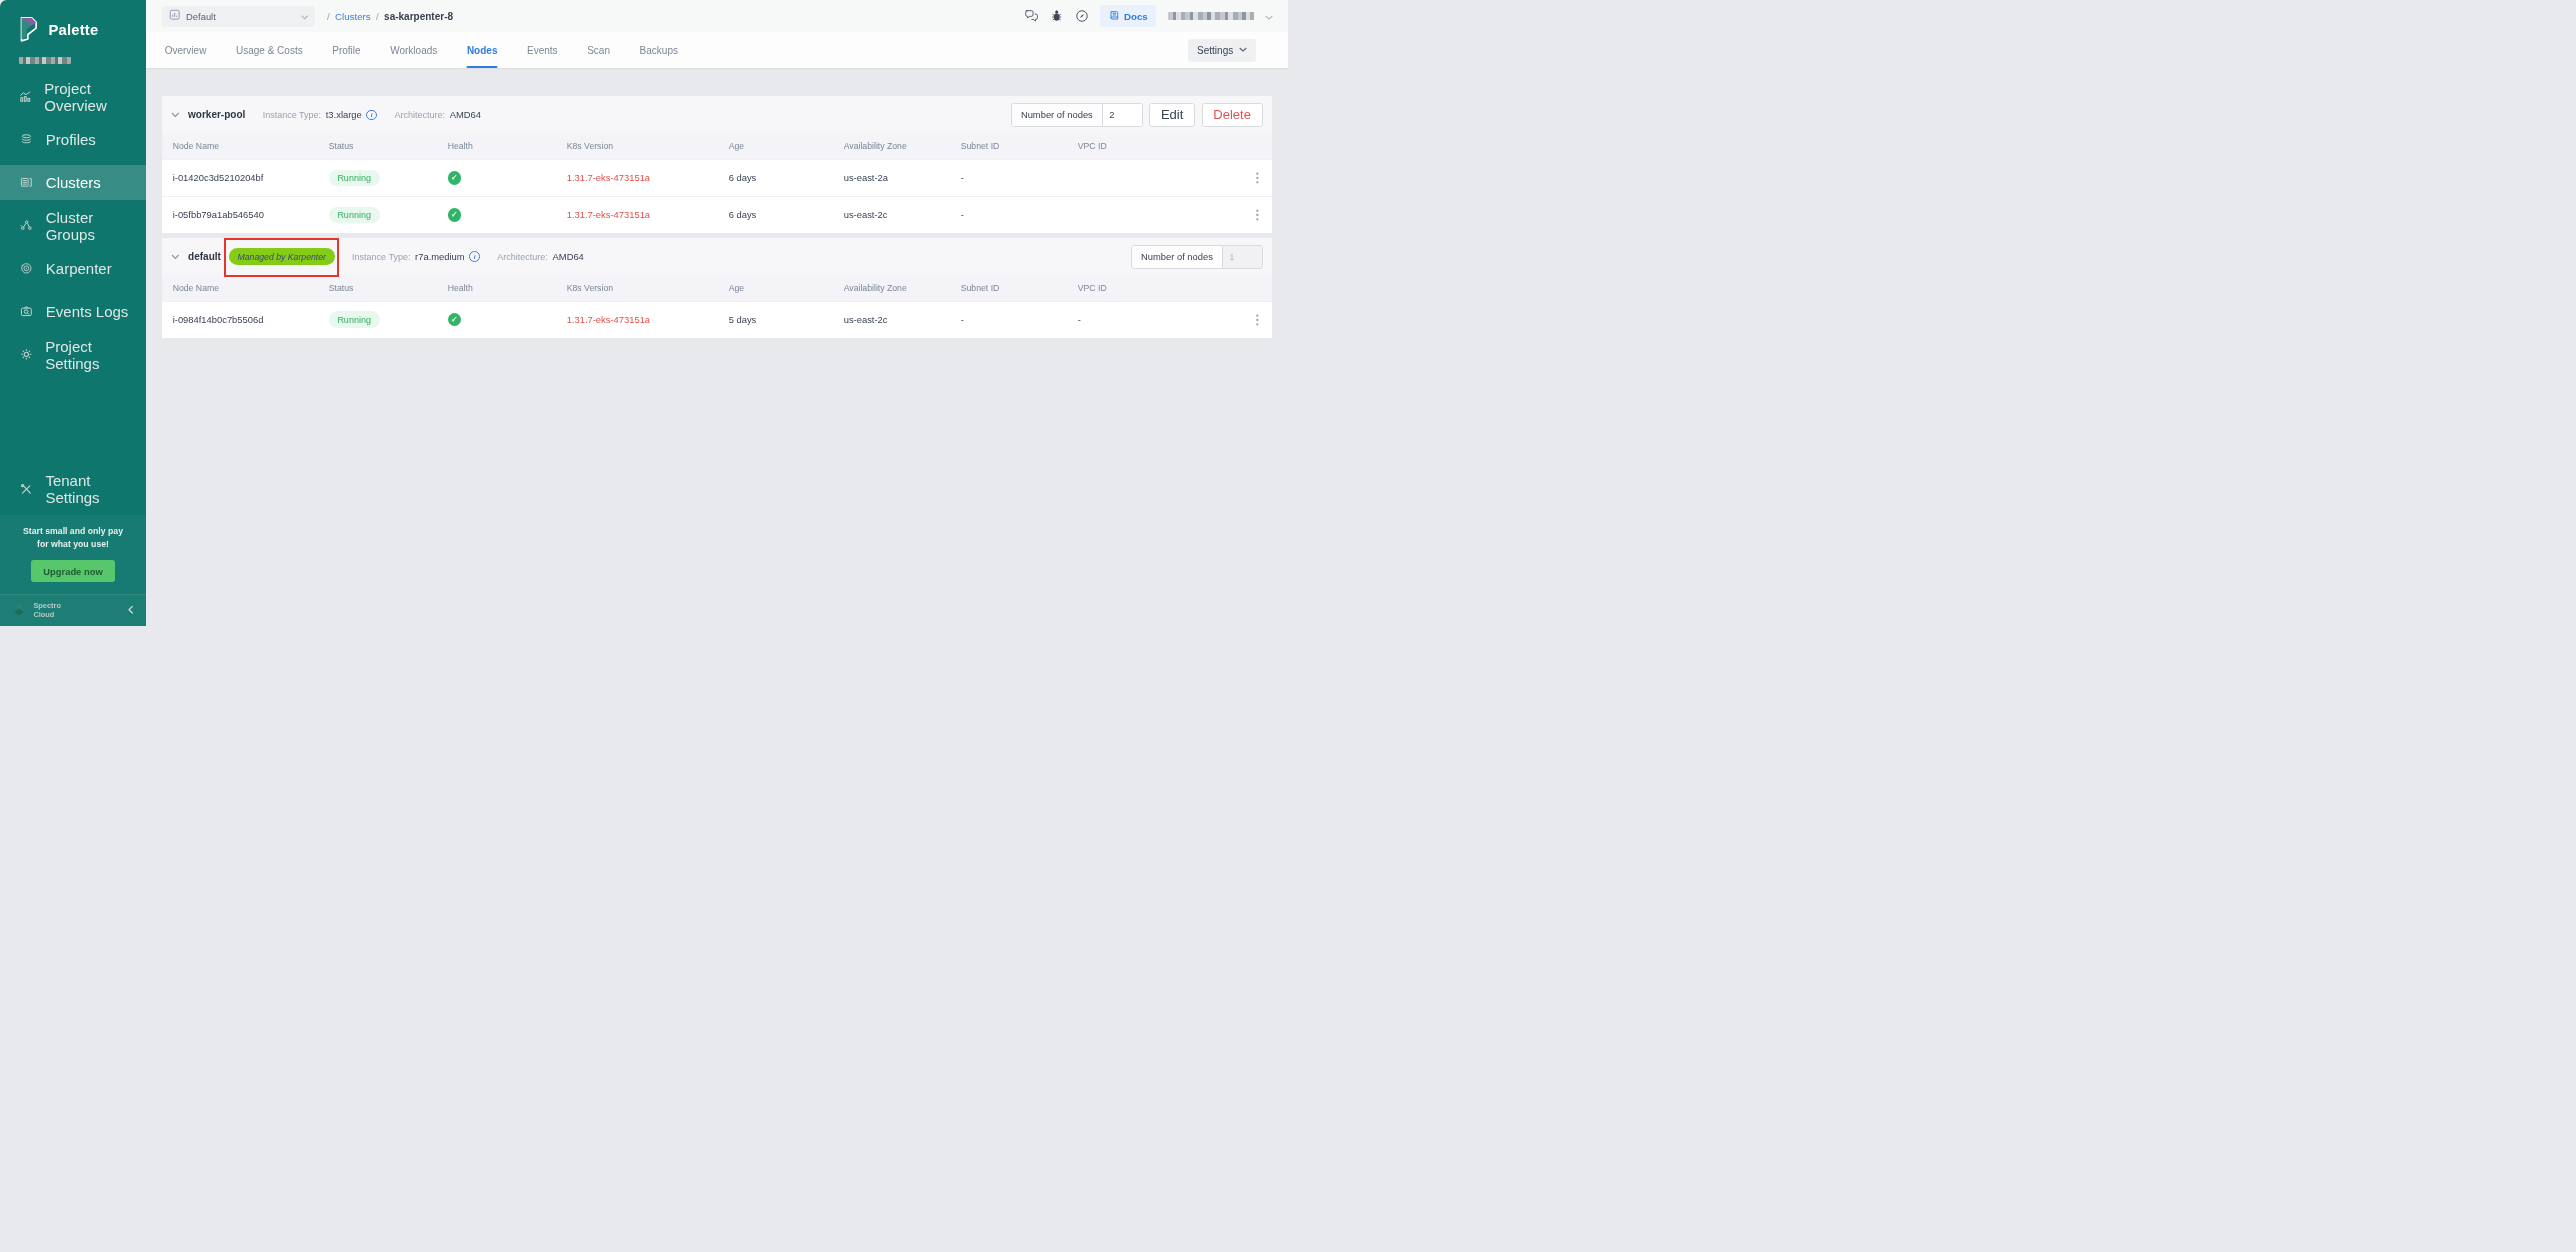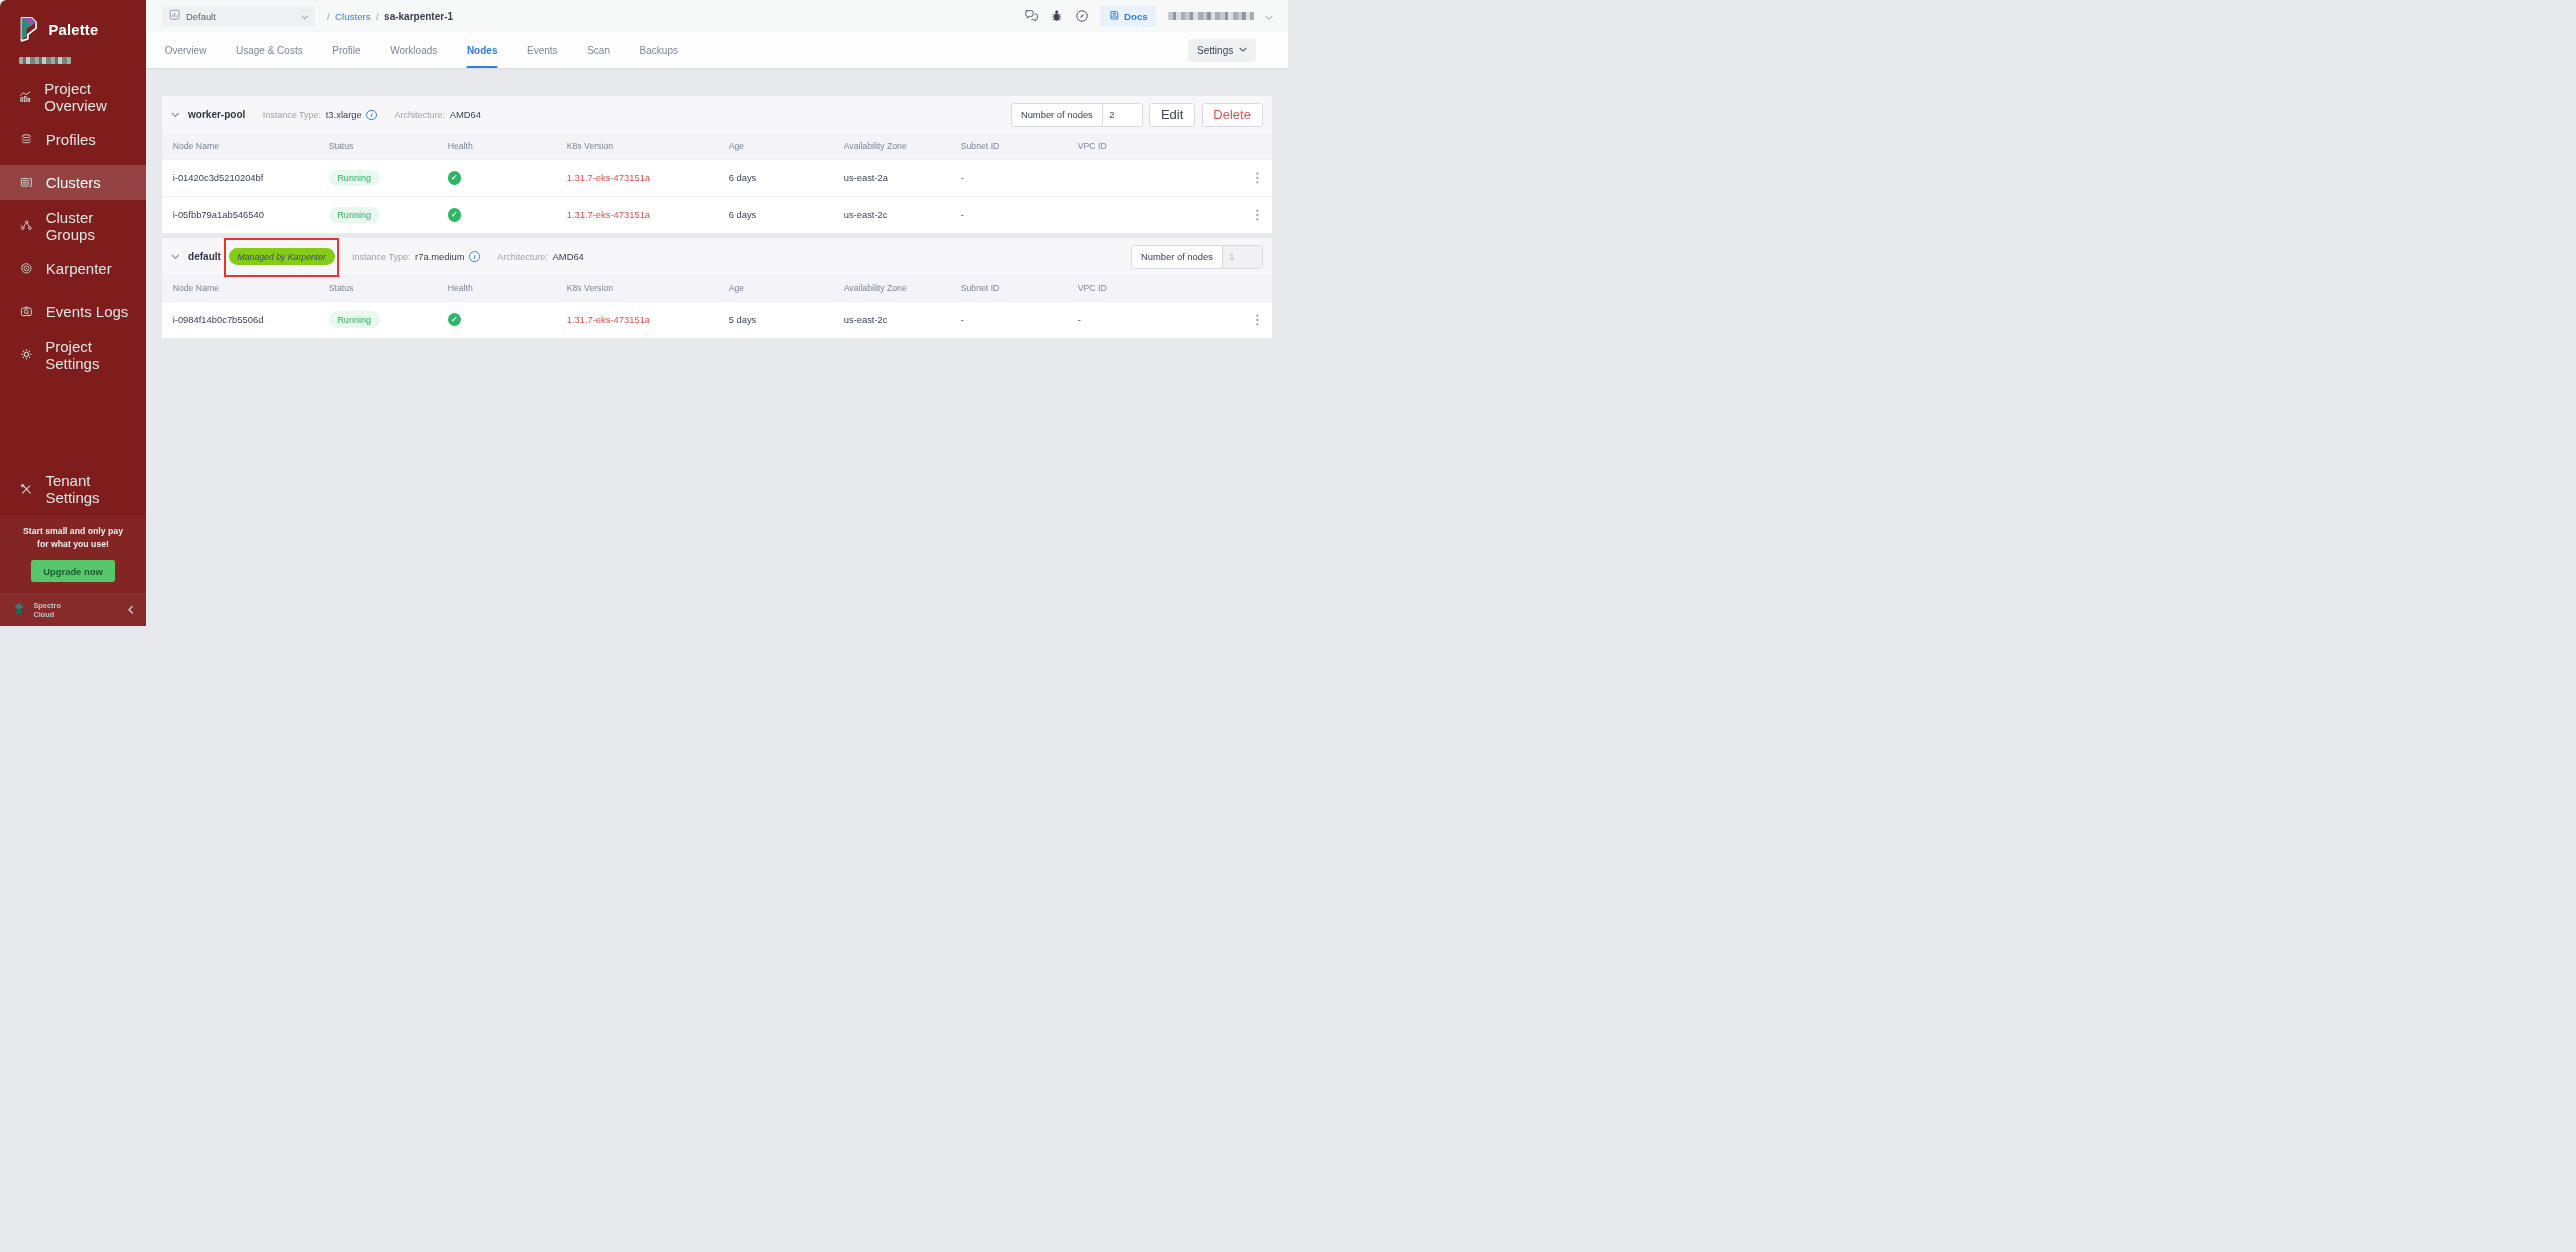--- a/index.html
+++ b/index.html
@@ -1,21 +1,21 @@
 <!DOCTYPE html>
 <html style="font-size:10.7px"><head>
 <meta charset="utf-8">
 <style>
   * { box-sizing: border-box; margin: 0; padding: 0; }
   html,body { width:1288px; height:626px; overflow:hidden; background:#e8e9ec;
               font-family:"Liberation Sans", sans-serif; }
   .app { display:flex; width:1288px; height:626px; }
 
   
-  .sidebar { width:146px; height:100%; background:#7f1d1d; color:#e4ebe9;
+  .sidebar { width:146px; height:100%; background:#0f766e; color:#e4ebe9;
              display:flex; flex-direction:column; flex-shrink:0; border-top-left-radius:6.7px; }
   .brand { display:flex; align-items:center; gap:8px; padding:16px 0 6.7px 17.4px; }
   .brand-name { font-size:14.8px; font-weight:700; color:#ffffff; letter-spacing:0.2px; }
   .tenant-redacted { margin:6.7px 0 5.4px 19px; width:52px; height:7.4px; border-radius:1.3px;
       background:repeating-linear-gradient(90deg,#9fadaa 0 4px,#5f6f6b 4px 7.4px,#c0cac6 7.4px 11.4px,#76857f 11.4px 16px); }
   .nav { margin-top:9.4px; }
   .nav-item { height:35px; margin-bottom:8px; display:flex; align-items:center; gap:12px;
               padding-left:19px; cursor:pointer; font-size:15px; color:#dfe8e5; }
   .nav-item .ic { width:14.8px; display:flex; justify-content:center; color:#c6d3cf; }
   .nav-item.active { background:rgba(255,255,255,0.17); color:#ffffff; }
@@ -278,21 +278,21 @@
         <span>
           <svg width="7.4" height="4.7" viewBox="0 0 11 7" fill="none" stroke="#aab1bb" stroke-width="1.6">
               <polyline points="1,1 5.5,5.5 10,1"></polyline>
             </svg>
         </span>
       </div>
       <div class="crumbs">
         <span class="crumb-sep">/</span>
         <span class="crumb-link">Clusters</span>
         <span class="crumb-sep">/</span>
-        <span class="crumb-cur">sa-karpenter-1</span>
+        <span class="crumb-cur">sa-karpenter-8</span>
       </div>
       <div class="top-right">
         <span class="tico">
           <svg width="14.8" height="13.4" viewBox="0 0 22 20" fill="none" stroke="currentColor" stroke-width="1.4">
               <path d="M3 2.5h8a2.5 2.5 0 012.5 2.5v3.5A2.5 2.5 0 0111 11H8.5L5.5 13.5V11H5a2.5 2.5 0 01-2.5-2.5V5A2.5 2.5 0 015 2.5z"></path>
               <path d="M16 7.5h1.5A2.5 2.5 0 0120 10v3a2.5 2.5 0 01-2.5 2.5H17V18l-3-2.5h-3"></path>
             </svg>
         </span>
         <span class="tico">
           <svg width="13.4" height="13.4" viewBox="0 0 20 20">

